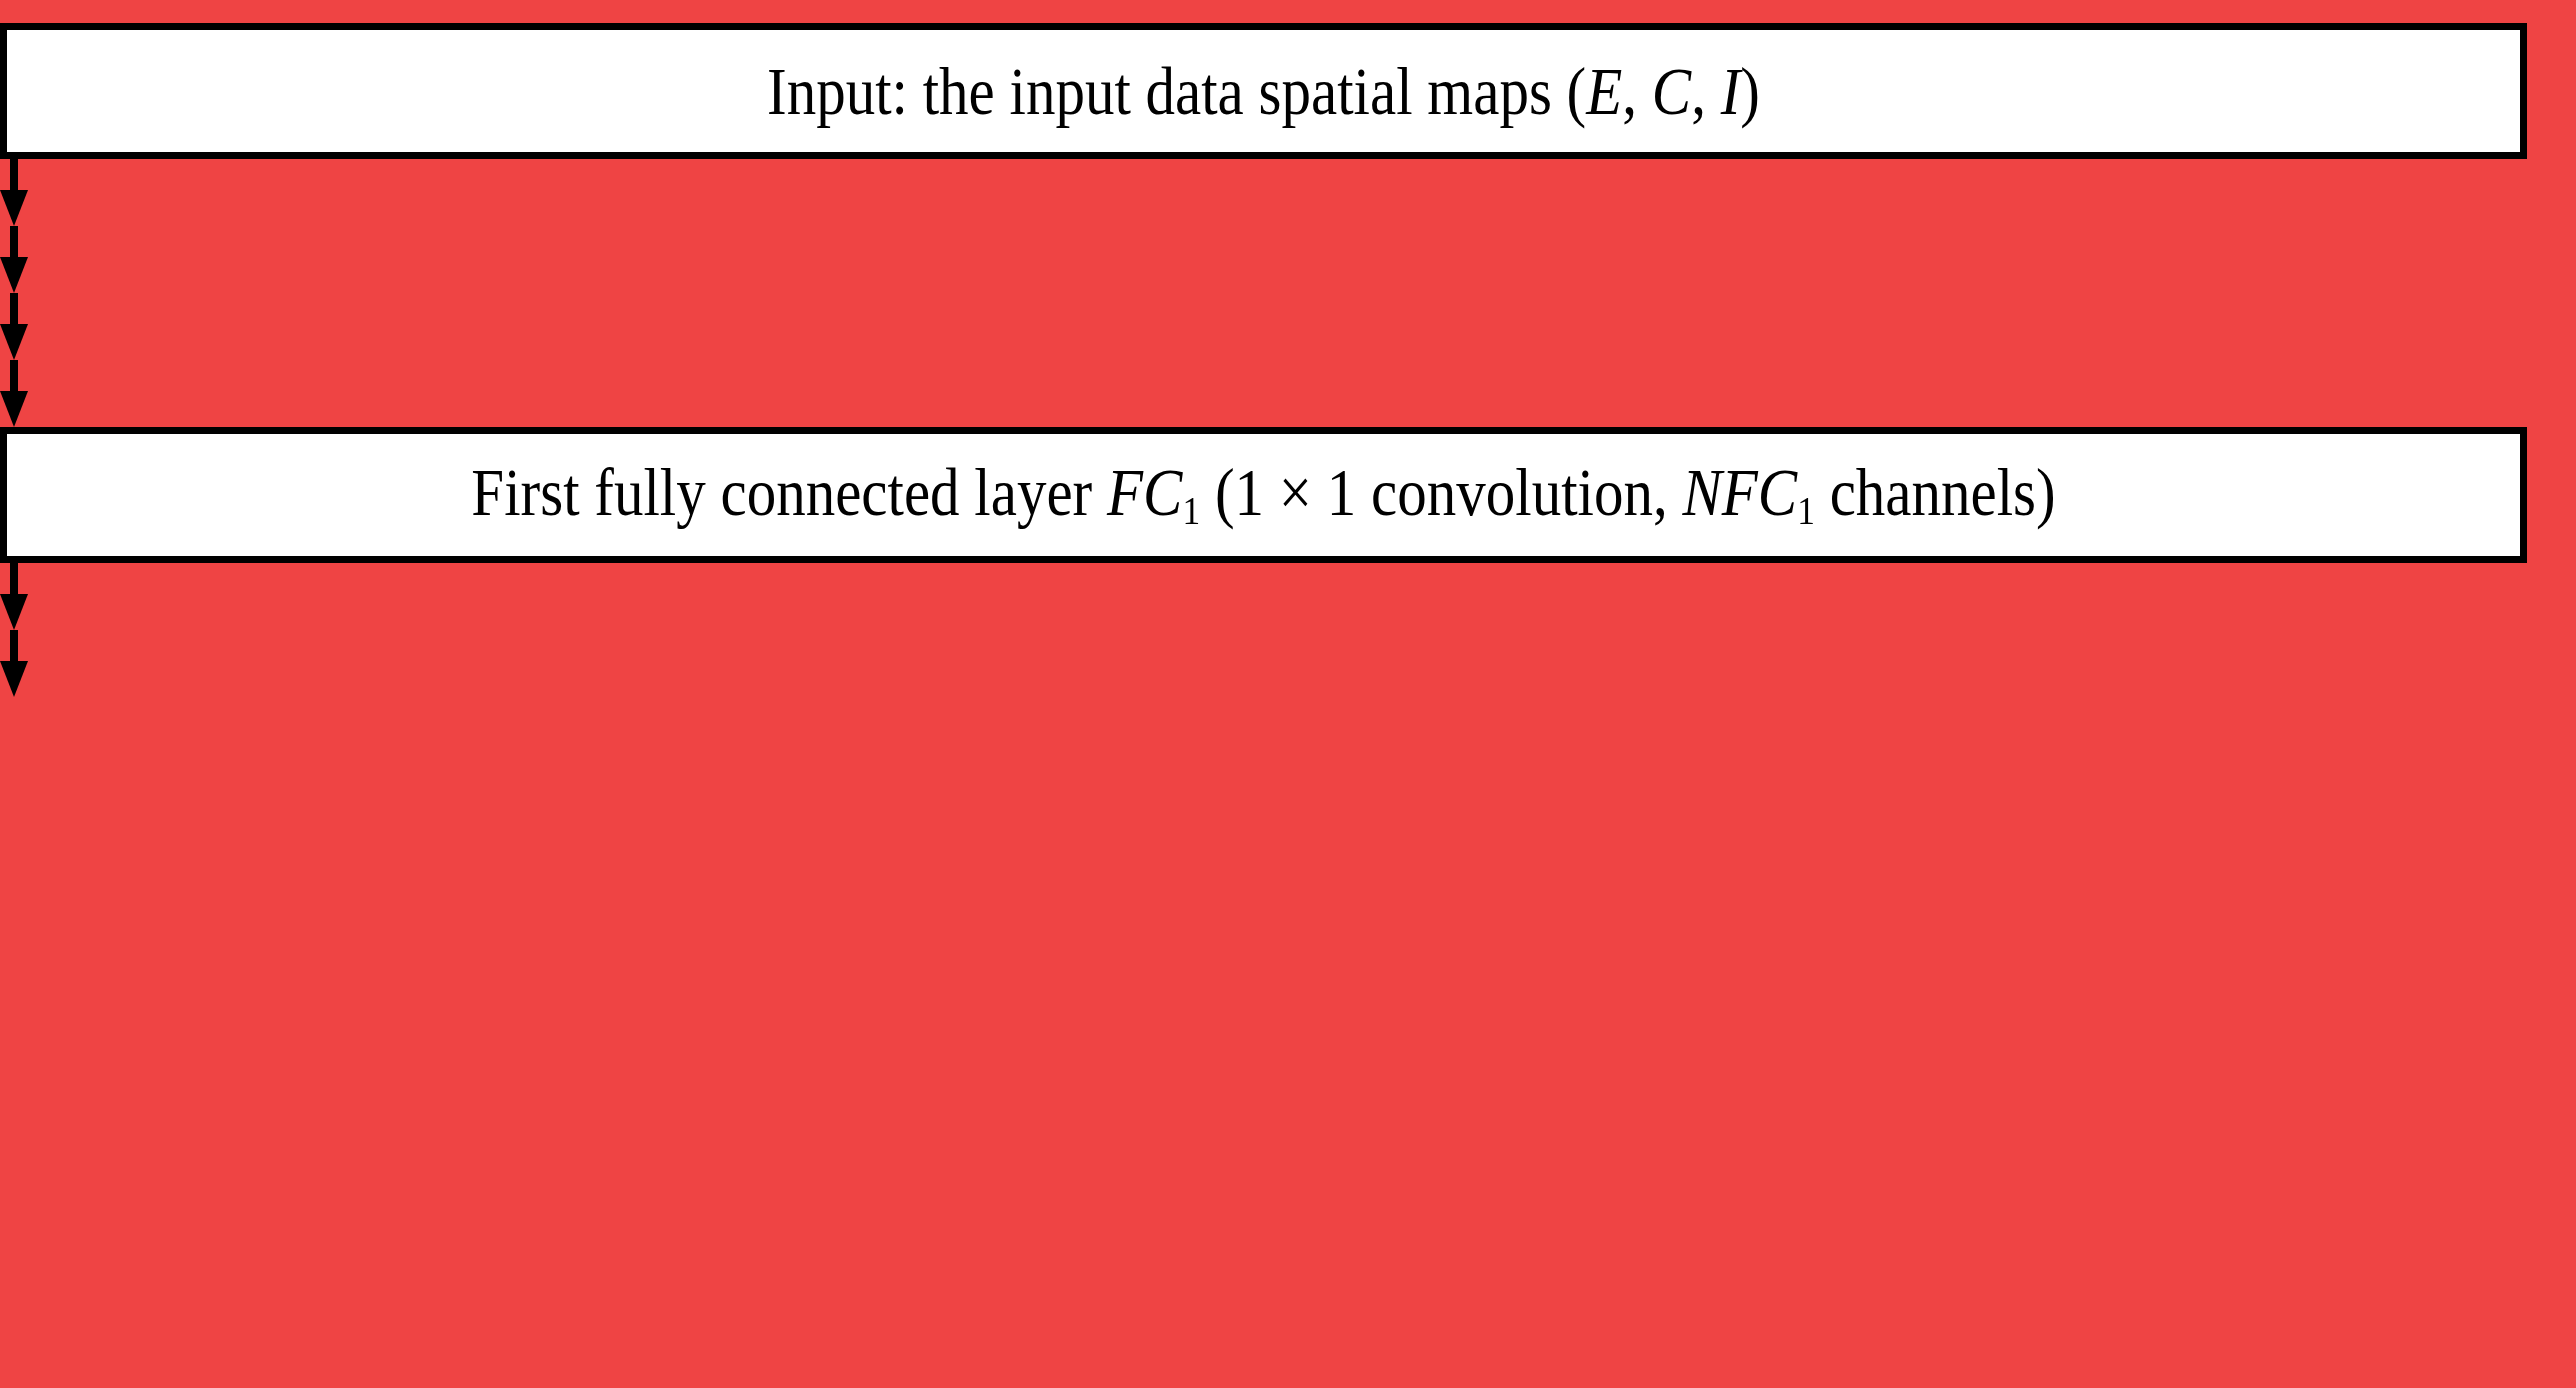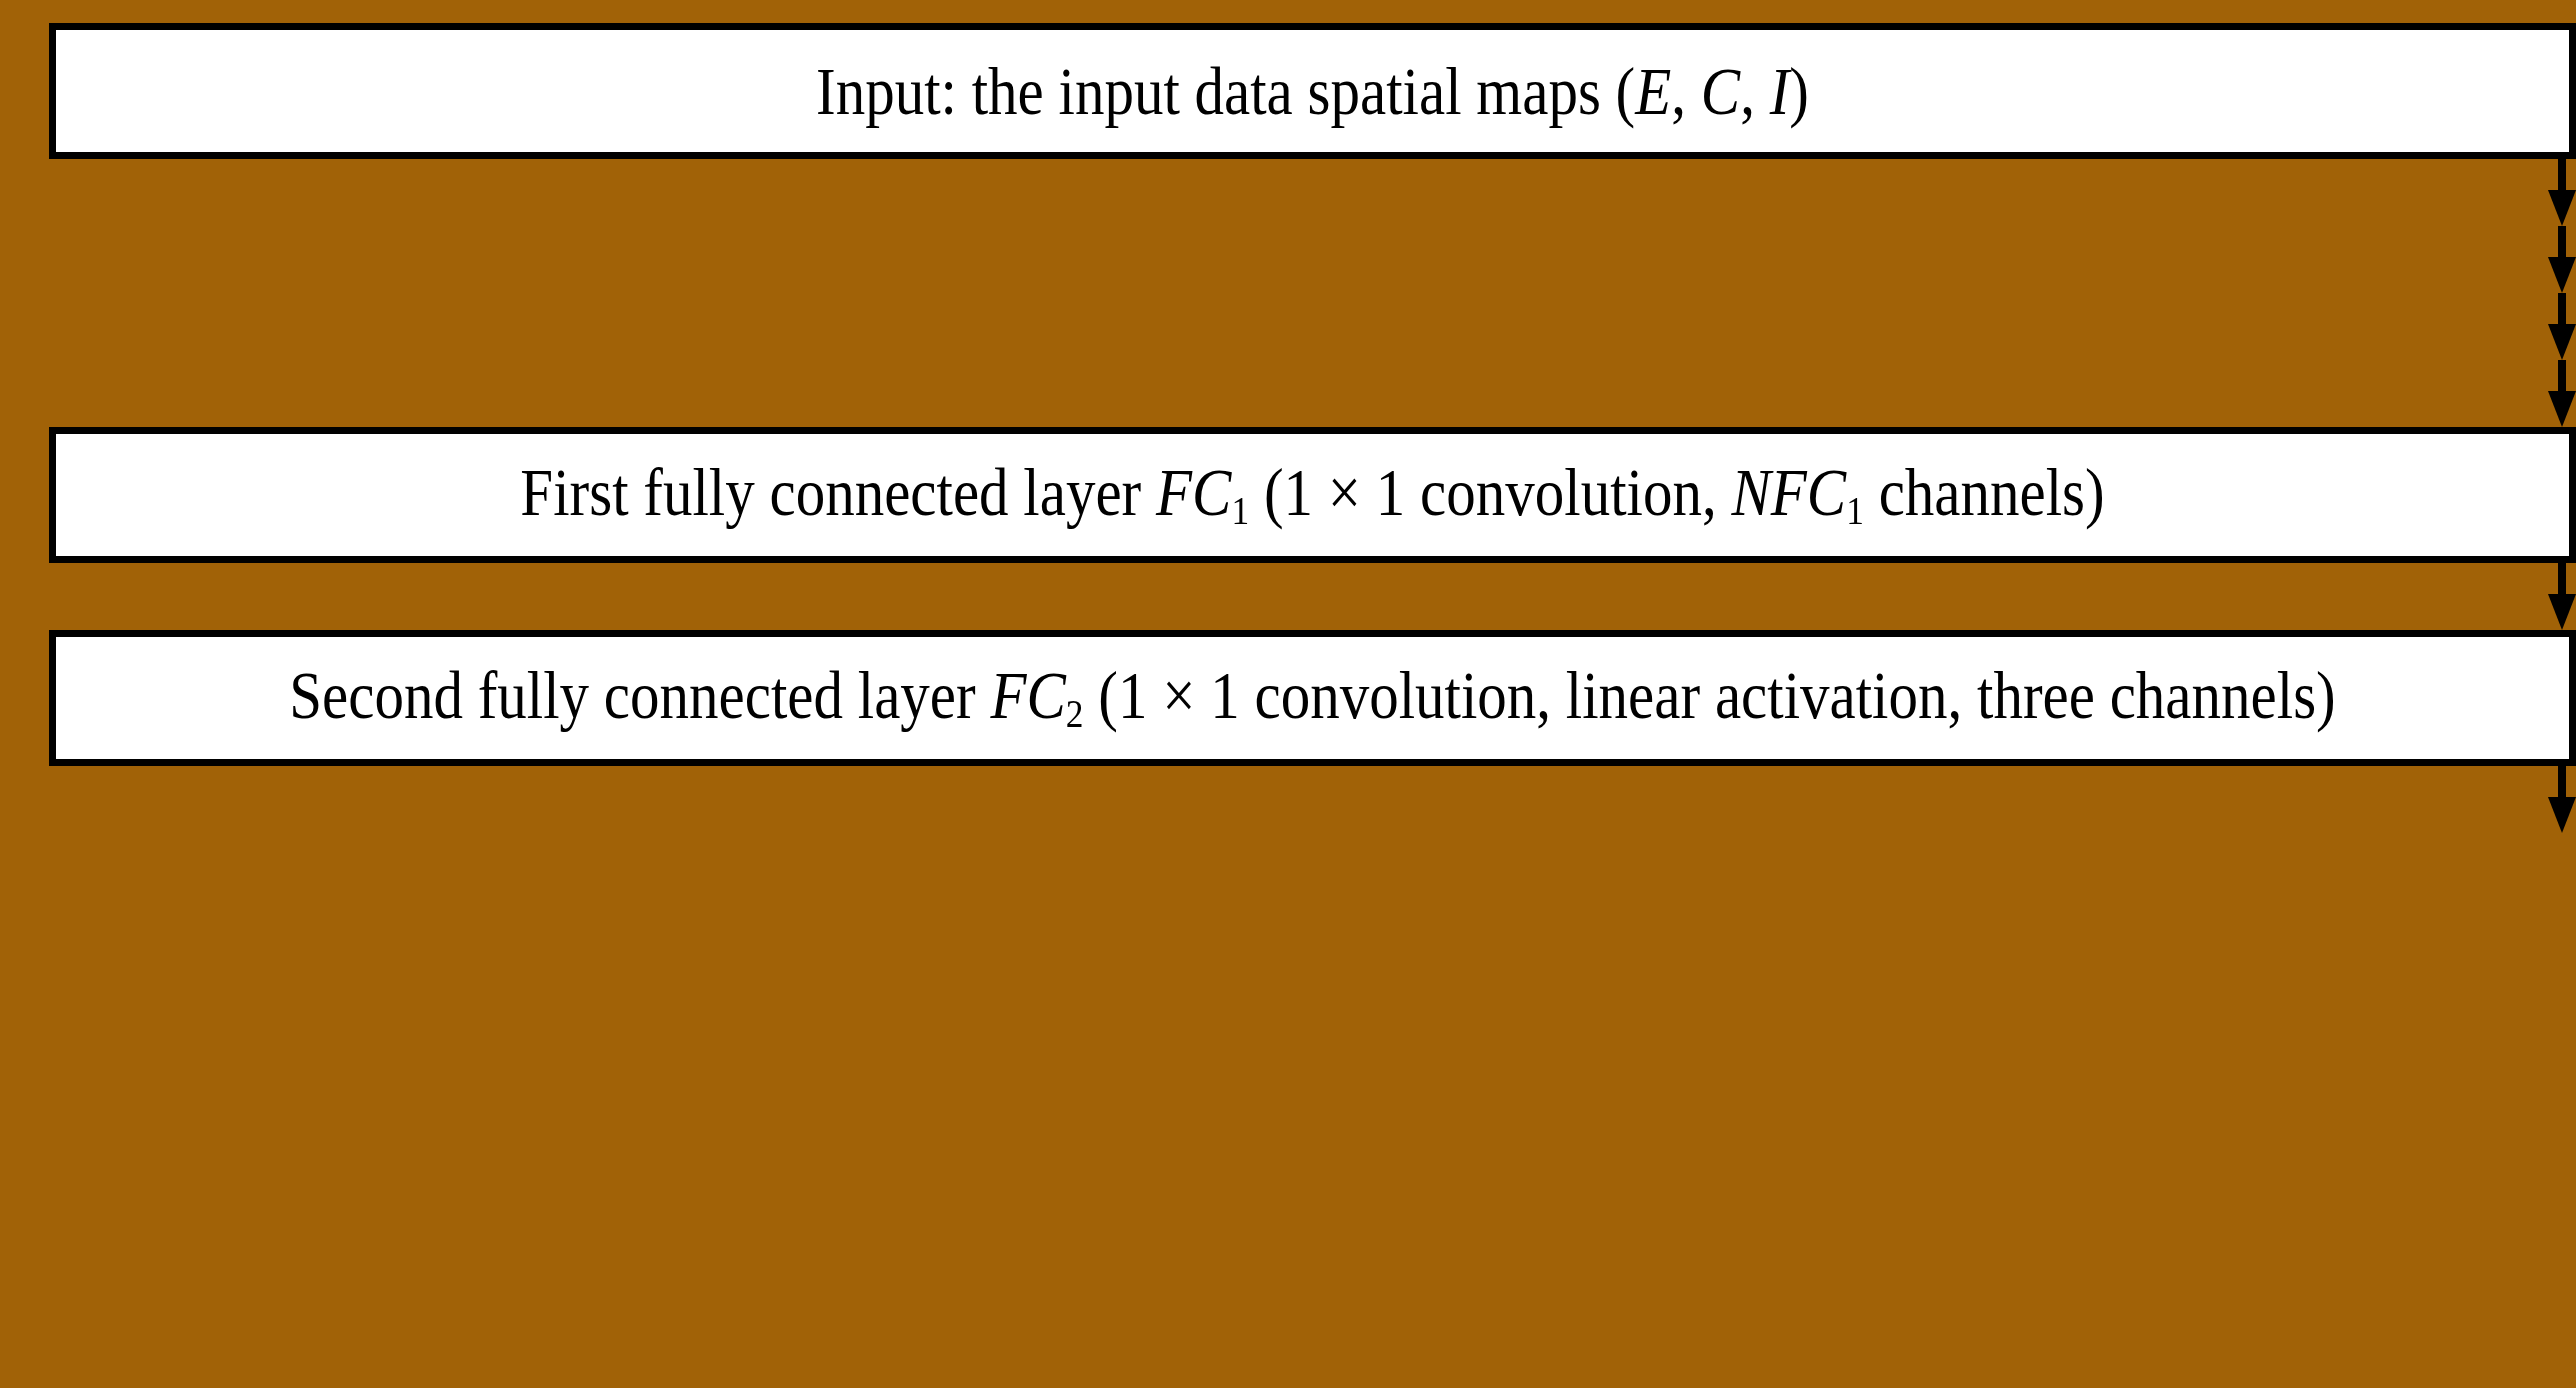--- a/index.html
+++ b/index.html
@@ -4,26 +4,26 @@
 <style>
   html, body {
     margin: 0;
     padding: 0;
     background: #ffffff;
   }
   #canvas {
     position: relative;
     width: 2576px;
     height: 1389px;
-    background: #a16207;
+    background: #ef4444;
     font-family: "Liberation Serif", "DejaVu Serif", serif;
     color: #000000;
     display: flex;
     flex-direction: column;
-    align-items: flex-end;
+    align-items: flex-start;
     padding-top: 23px;
     box-sizing: border-box;
     overflow: hidden;
   }
   .box {
     box-sizing: border-box;
     width: 2527px;
     height: 136px;
     border: 7.4px solid #000000;
     background: #ffffff;
@@ -97,23 +97,20 @@
 
   <div class="box">
     <span class="box-text"><span>First fully connected layer </span><span class="seg-i">FC</span><span class="seg-sub">1</span><span> (1 × 1 convolution, </span><span class="seg-i">NFC</span><span class="seg-sub">1</span><span> channels)</span></span>
   </div>
 
   <div class="arrow">
     <div class="stem"></div>
     <div class="head"></div>
   </div>
 
-  <div class="box">
-    <span class="box-text"><span>Second fully connected layer </span><span class="seg-i">FC</span><span class="seg-sub">2</span><span> (1 × 1 convolution, linear activation, three channels)</span></span>
-  </div>
 
   <div class="arrow">
     <div class="stem"></div>
     <div class="head"></div>
   </div>
 
 
 </div>
 
 

